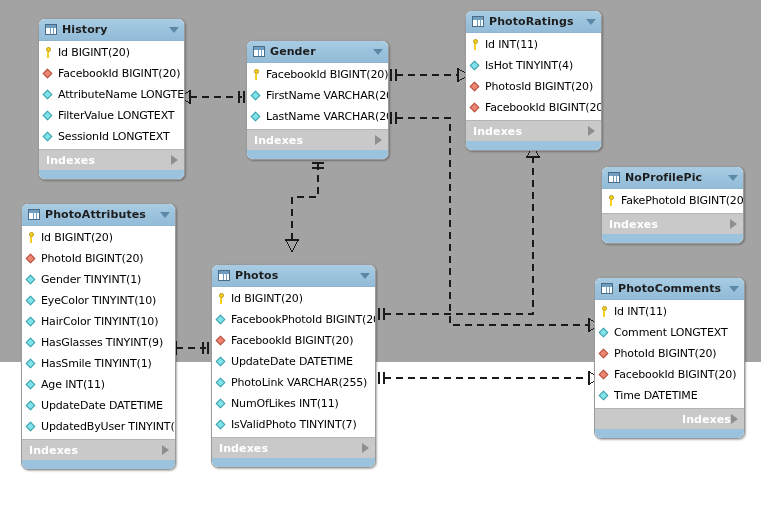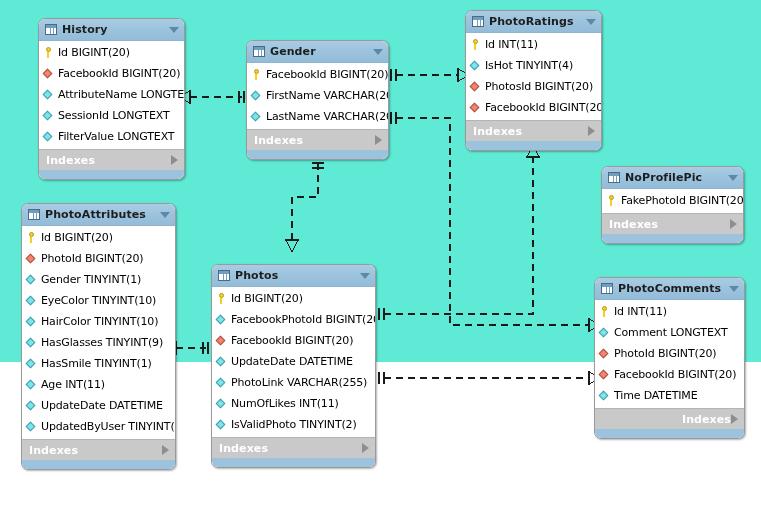--- a/index.html
+++ b/index.html
@@ -12,21 +12,21 @@
     width: 761px;
     height: 506px;
     position: relative;
     overflow: hidden;
   }
   #canvas {
     position: absolute;
     left: 0; top: 0;
     width: 761px;
     height: 362px;
-    background: #5eead4;
+    background: #a3a3a3;
   }
   #connector-layer {
     position: absolute;
     left: 0; top: 0;
     width: 761px;
     height: 506px;
     pointer-events: none;
   }
   .table-node {
     position: absolute;
@@ -249,26 +249,26 @@
           <div class="col-row">
             <span class="ico ico-fk"></span>
             <span class="col-label">FacebookId BIGINT(20)</span>
           </div>
           <div class="col-row">
             <span class="ico ico-diamond"></span>
             <span class="col-label">AttributeName LONGTEXT</span>
           </div>
           <div class="col-row">
             <span class="ico ico-diamond"></span>
+            <span class="col-label">FilterValue LONGTEXT</span>
+          </div>
+          <div class="col-row">
+            <span class="ico ico-diamond"></span>
             <span class="col-label">SessionId LONGTEXT</span>
           </div>
-          <div class="col-row">
-            <span class="ico ico-diamond"></span>
-            <span class="col-label">FilterValue LONGTEXT</span>
-          </div>
         </div>
         <div class="tbl-indexes">
           <span class="idx-label">Indexes</span>
           <span class="idx-caret"></span>
         </div>
         <div class="tbl-foot"></div>
       </div>
       <div class="table-node" style="left: 246px; top: 40px; width: 143px;">
         <div class="tbl-header">
           <span class="tbl-icon"></span>
@@ -423,21 +423,21 @@
           <div class="col-row">
             <span class="ico ico-diamond"></span>
             <span class="col-label">PhotoLink VARCHAR(255)</span>
           </div>
           <div class="col-row">
             <span class="ico ico-diamond"></span>
             <span class="col-label">NumOfLikes INT(11)</span>
           </div>
           <div class="col-row">
             <span class="ico ico-diamond"></span>
-            <span class="col-label">IsValidPhoto TINYINT(2)</span>
+            <span class="col-label">IsValidPhoto TINYINT(7)</span>
           </div>
         </div>
         <div class="tbl-indexes">
           <span class="idx-label">Indexes</span>
           <span class="idx-caret"></span>
         </div>
         <div class="tbl-foot"></div>
       </div>
       <div class="table-node" style="left: 594px; top: 277px; width: 151px; text-align: right;">
         <div class="tbl-header">

